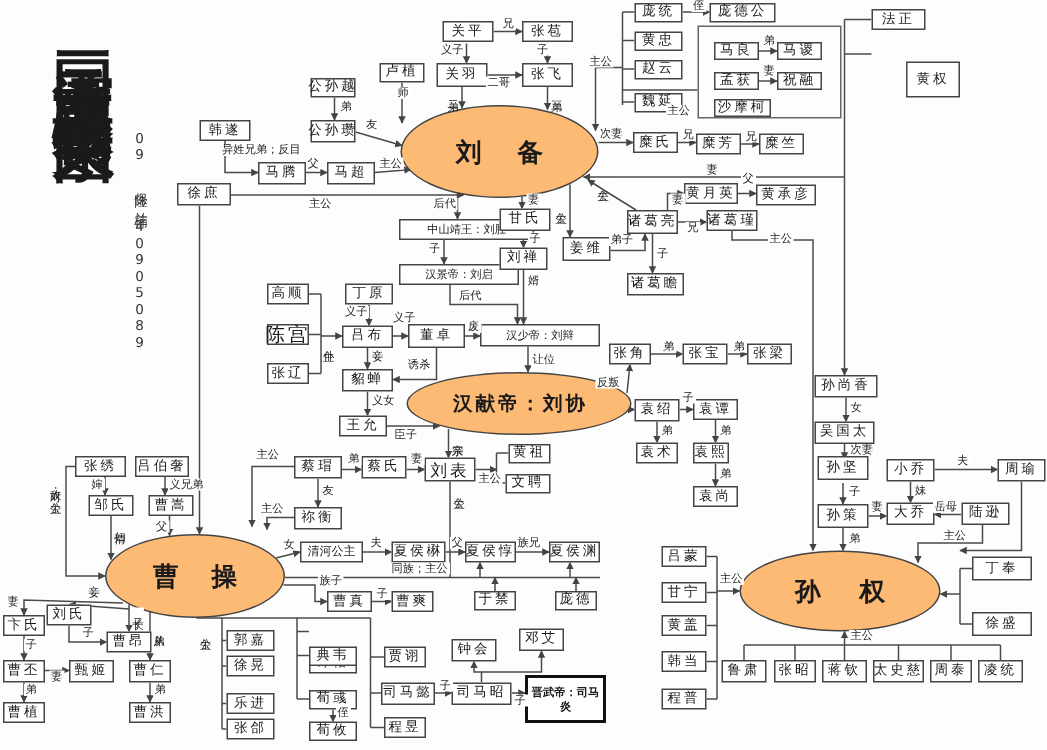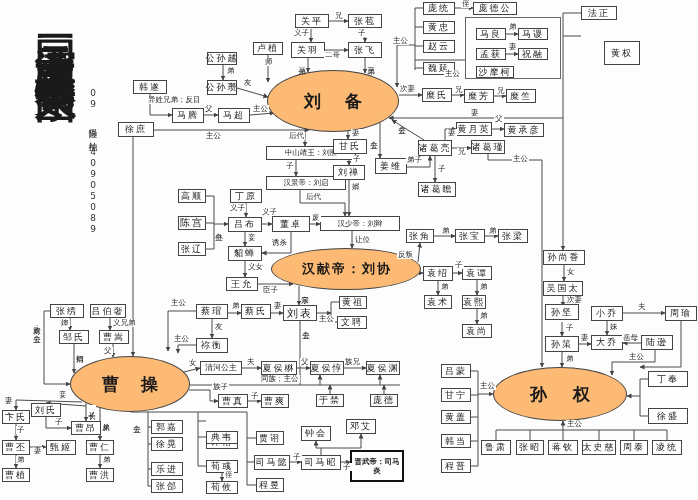--- a/index.html
+++ b/index.html
@@ -222,21 +222,21 @@
       <div class="box" style="left: 464px; top: 89px; width: 30px; height: 14px; font-size: 9px;">糜芳</div>
       <div class="box" style="left: 506px; top: 89px; width: 30px; height: 14px; font-size: 9px;">糜竺</div>
       <div class="box" style="left: 543px; top: 250px; width: 42px; height: 15px; font-size: 9px;">孙尚香</div>
       <div class="box" style="left: 266px; top: 146px; width: 90px; height: 14px; font-size: 7.5px; letter-spacing: 0px;">中山靖王：刘胜</div>
       <div class="box" style="left: 266px; top: 176px; width: 80px; height: 14px; font-size: 7.5px; letter-spacing: 0px;">汉景帝：刘启</div>
       <div class="box" style="left: 320px; top: 216px; width: 80px; height: 15px; font-size: 7.5px; letter-spacing: 0px;">汉少帝：刘辩</div>
       <div class="box" style="left: 272px; top: 216px; width: 38px; height: 16px; font-size: 9px;">董卓</div>
       <div class="box" style="left: 228px; top: 217px; width: 34px; height: 15px; font-size: 9px;">吕布</div>
       <div class="box" style="left: 230px; top: 189px; width: 32px; height: 14px; font-size: 9px;">丁原</div>
       <div class="box" style="left: 178px; top: 189px; width: 28px; height: 14px; font-size: 9px;">高顺</div>
-      <div class="box" style="left: 178px; top: 216px; width: 28px; height: 14px; font-size: 10px;">陈宫</div>
+      <div class="box" style="left: 178px; top: 216px; width: 28px; height: 14px; font-size: 13px;">陈宫</div>
       <div class="box" style="left: 178px; top: 242px; width: 28px; height: 14px; font-size: 9px;">张辽</div>
       <div class="box" style="left: 228px; top: 246px; width: 34px; height: 15px; font-size: 9px;">貂蝉</div>
       <div class="box" style="left: 226px; top: 277px; width: 32px; height: 14px; font-size: 9px;">王允</div>
       <div class="box" style="left: 333px; top: 139px; width: 34px; height: 15px; font-size: 9px;">甘氏</div>
       <div class="box" style="left: 333px; top: 165px; width: 32px; height: 15px; font-size: 9px;">刘禅</div>
       <div class="box" style="left: 375px; top: 158px; width: 32px; height: 16px; font-size: 9px;">姜维</div>
       <div class="box" style="left: 418px; top: 140px; width: 34px; height: 16px; font-size: 9px;">诸葛亮</div>
       <div class="box" style="left: 456px; top: 122px; width: 36px; height: 14px; font-size: 9px;">黄月英</div>
       <div class="box" style="left: 504px; top: 123px; width: 40px; height: 14px; font-size: 9px;">黄承彦</div>
       <div class="box" style="left: 471px; top: 140px; width: 34px; height: 14px; font-size: 9px;">诸葛瑾</div>

